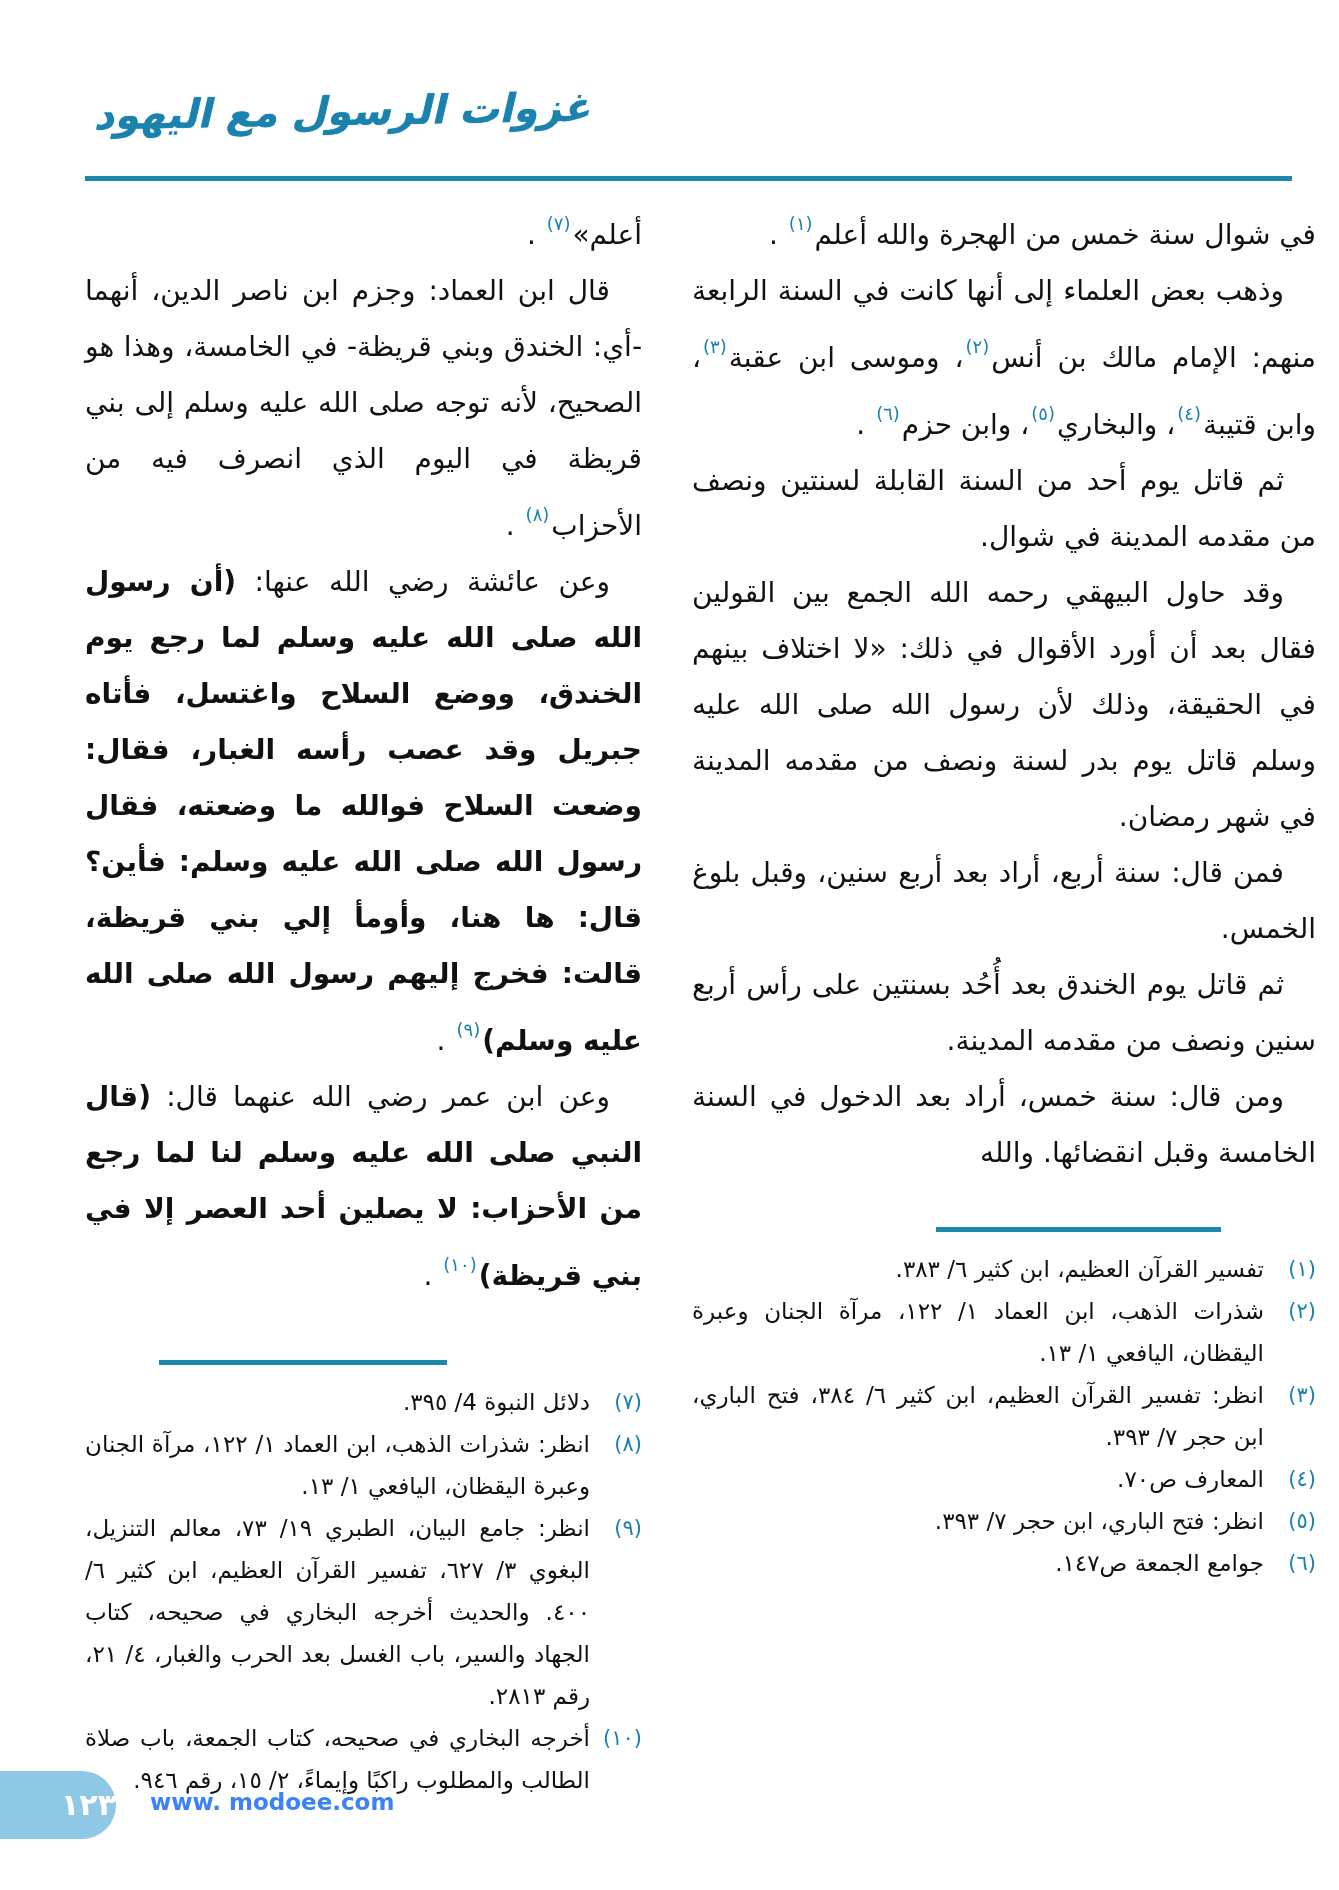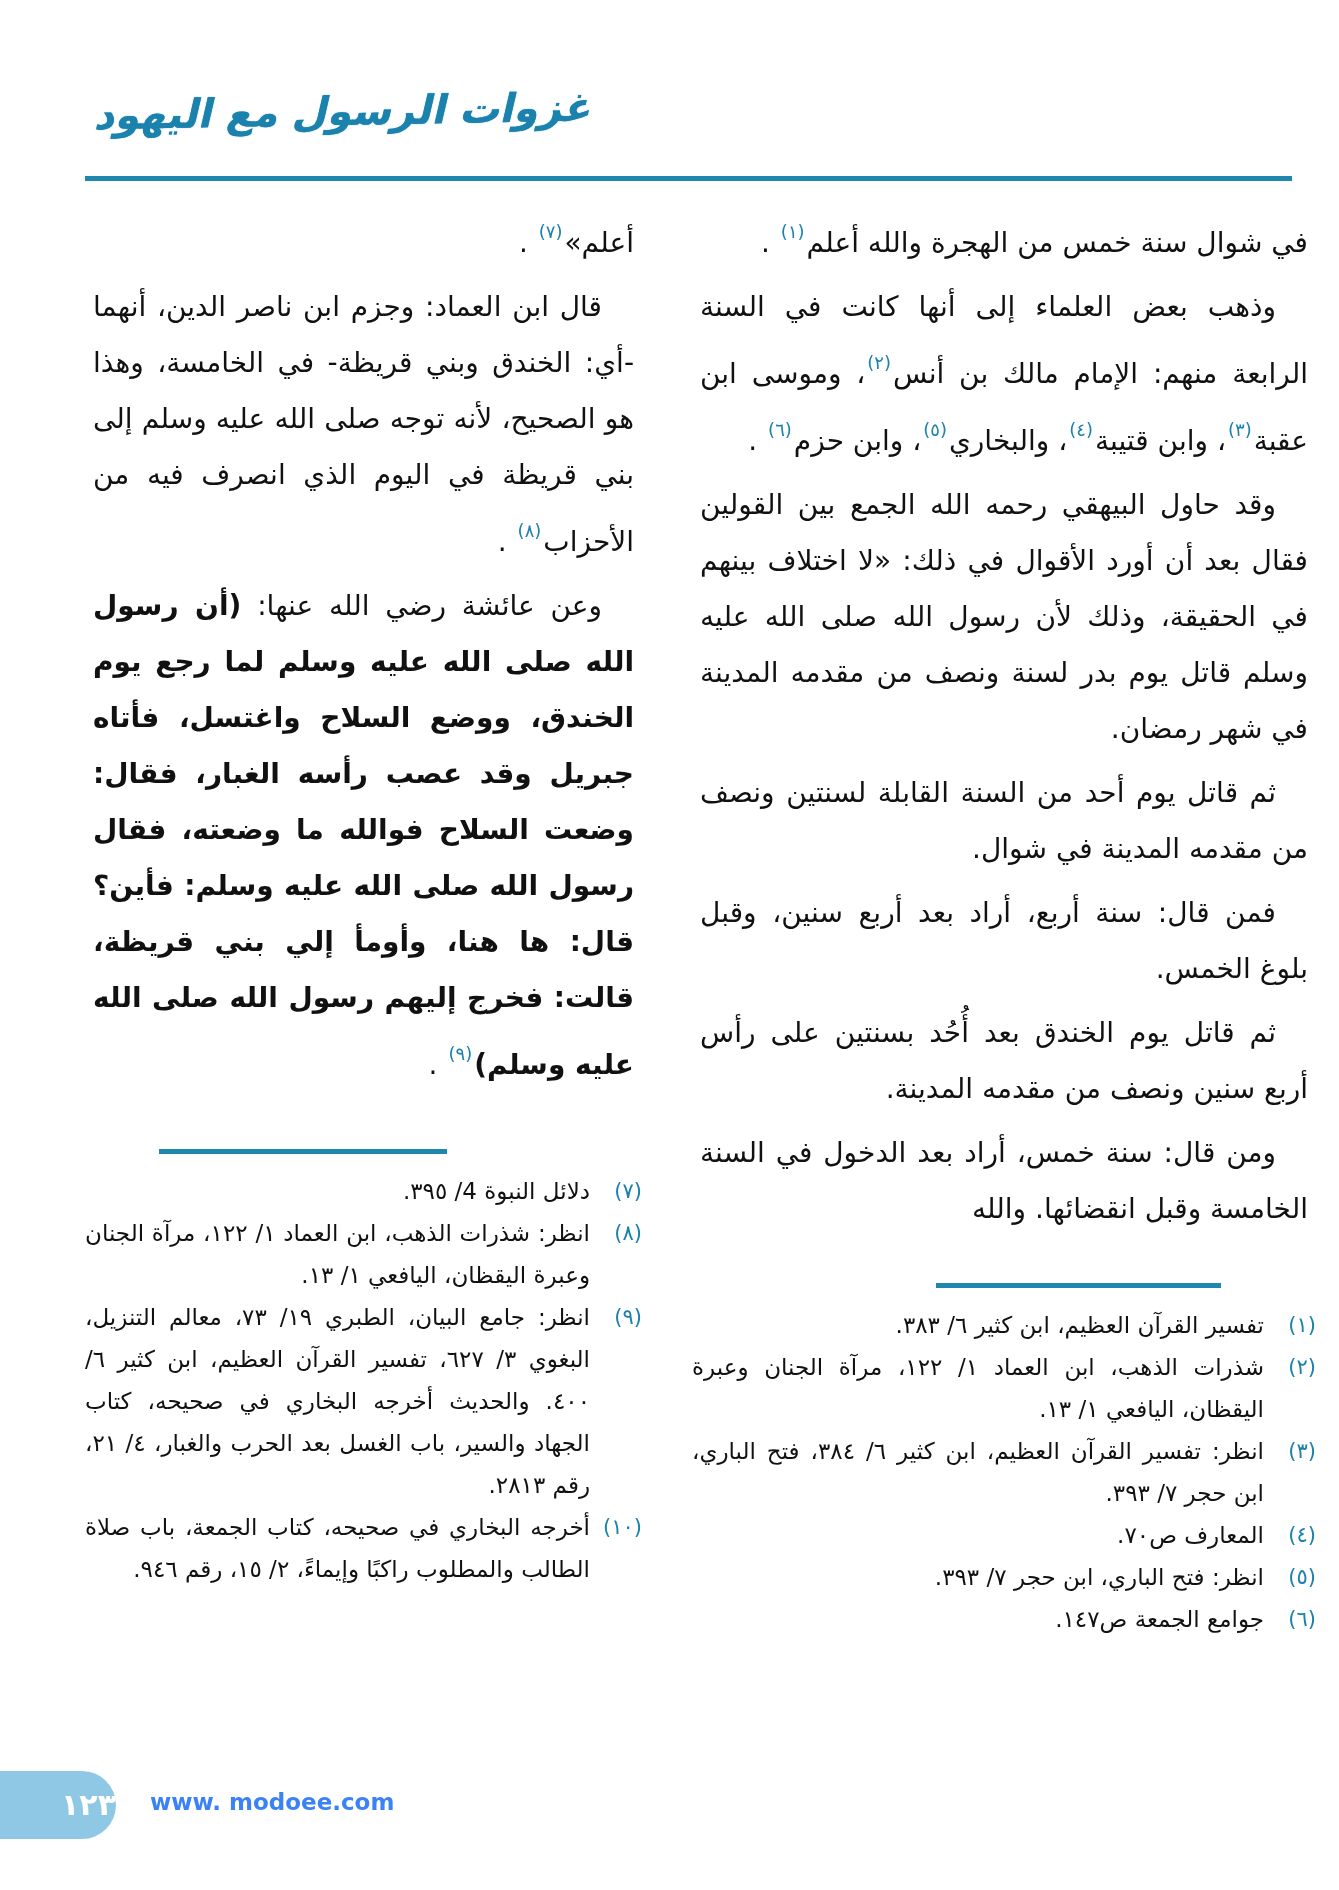--- a/index.html
+++ b/index.html
@@ -30,21 +30,21 @@
     position:absolute;
     left:85px;top:176px;
     width:1207px;height:5px;
     background:#1f86ae;
   }
   
   .col{position:absolute;top:196px;}
   .col-right{left:692px;width:624px;}
   .col-left{left:85px;width:557px;}
   .para{
-    margin:8px;
+    margin:0;
     font-size:28px;
     line-height:56px;
     text-align:justify;
     text-justify:inter-word;
   }
   .para.indent{text-indent:32px;}
   .hadith{font-weight:bold;}
   .marker{
     color:#1b81ad;
     font-size:18px;
@@ -109,22 +109,22 @@
 <div class="page">
 
   <div class="chapter-title">غزوات الرسول مع اليهود</div>
 
   <div class="header-rule"></div>
 
   <section class="col col-right">
     <div class="paras">
         <p class="para"><span>في شوال سنة خمس من الهجرة والله أعلم</span><span class="marker">(١)</span><span> .</span></p>
         <p class="para indent"><span>وذهب بعض العلماء إلى أنها كانت في السنة الرابعة منهم: الإمام مالك بن أنس</span><span class="marker">(٢)</span><span>، وموسى ابن عقبة</span><span class="marker">(٣)</span><span>، وابن قتيبة</span><span class="marker">(٤)</span><span>، والبخاري</span><span class="marker">(٥)</span><span>، وابن حزم</span><span class="marker">(٦)</span><span> .</span></p>
+        <p class="para indent"><span>ثم قاتل يوم أحد من السنة القابلة لسنتين ونصف من مقدمه المدينة في شوال.</span></p>
         <p class="para indent"><span>وقد حاول البيهقي رحمه الله الجمع بين القولين فقال بعد أن أورد الأقوال في ذلك: «لا اختلاف بينهم في الحقيقة، وذلك لأن رسول الله صلى الله عليه وسلم قاتل يوم بدر لسنة ونصف من مقدمه المدينة في شهر رمضان.</span></p>
-        <p class="para indent"><span>ثم قاتل يوم أحد من السنة القابلة لسنتين ونصف من مقدمه المدينة في شوال.</span></p>
         <p class="para indent"><span>فمن قال: سنة أربع، أراد بعد أربع سنين، وقبل بلوغ الخمس.</span></p>
         <p class="para indent"><span>ثم قاتل يوم الخندق بعد أُحُد بسنتين على رأس أربع سنين ونصف من مقدمه المدينة.</span></p>
         <p class="para indent"><span>ومن قال: سنة خمس، أراد بعد الدخول في السنة الخامسة وقبل انقضائها. والله</span></p>
       </div>
     <hr class="fn-sep">
     <div class="footnotes">
         <div class="fn">
           <span class="fn-num">(١)</span>
           <div class="fn-text">تفسير القرآن العظيم، ابن كثير ٦/ ٣٨٣.</div>
         </div>
@@ -149,20 +149,21 @@
           <div class="fn-text">جوامع الجمعة ص١٤٧.</div>
         </div>
       </div>
   </section>
 
   <section class="col col-left">
     <div class="paras">
         <p class="para"><span>أعلم»</span><span class="marker">(٧)</span><span> .</span></p>
         <p class="para indent"><span>قال ابن العماد: وجزم ابن ناصر الدين، أنهما -أي: الخندق وبني قريظة- في الخامسة، وهذا هو الصحيح، لأنه توجه صلى الله عليه وسلم إلى بني قريظة في اليوم الذي انصرف فيه من الأحزاب</span><span class="marker">(٨)</span><span> .</span></p>
         <p class="para indent"><span>وعن عائشة رضي الله عنها: </span><span class="hadith">(أن رسول الله صلى الله عليه وسلم لما رجع يوم الخندق، ووضع السلاح واغتسل، فأتاه جبريل وقد عصب رأسه الغبار، فقال: وضعت السلاح فوالله ما وضعته، فقال رسول الله صلى الله عليه وسلم: فأين؟ قال: ها هنا، وأومأ إلي بني قريظة، قالت: فخرج إليهم رسول الله صلى الله عليه وسلم)</span><span class="marker">(٩)</span><span> .</span></p>
+        <p class="para indent"><span>وعن ابن عمر رضي الله عنهما قال: </span><span class="hadith">(قال النبي صلى الله عليه وسلم لنا لما رجع من الأحزاب: لا يصلين أحد العصر إلا في بني قريظة)</span><span class="marker">(١٠)</span><span> .</span></p>
       </div>
     <hr class="fn-sep">
     <div class="footnotes">
         <div class="fn">
           <span class="fn-num">(٧)</span>
           <div class="fn-text">دلائل النبوة 4/ ٣٩٥.</div>
         </div>
         <div class="fn">
           <span class="fn-num">(٨)</span>
           <div class="fn-text">انظر: شذرات الذهب، ابن العماد ١/ ١٢٢، مرآة الجنان وعبرة اليقظان، اليافعي ١/ ١٣.</div>

